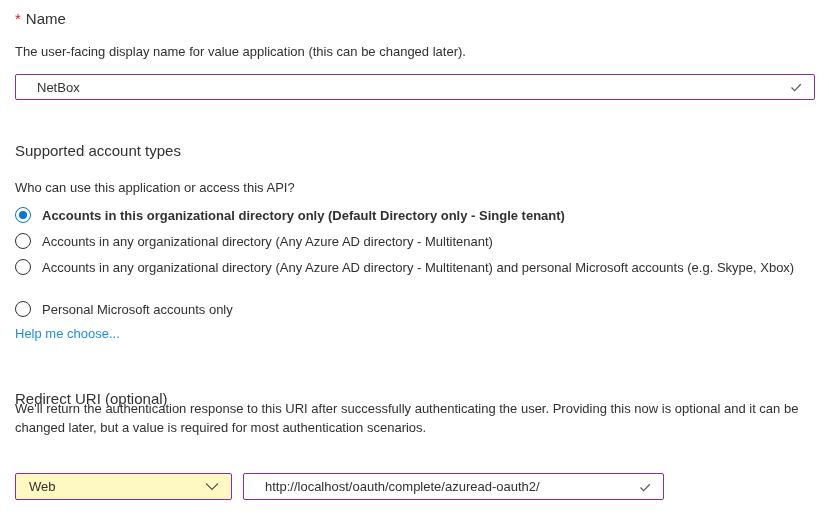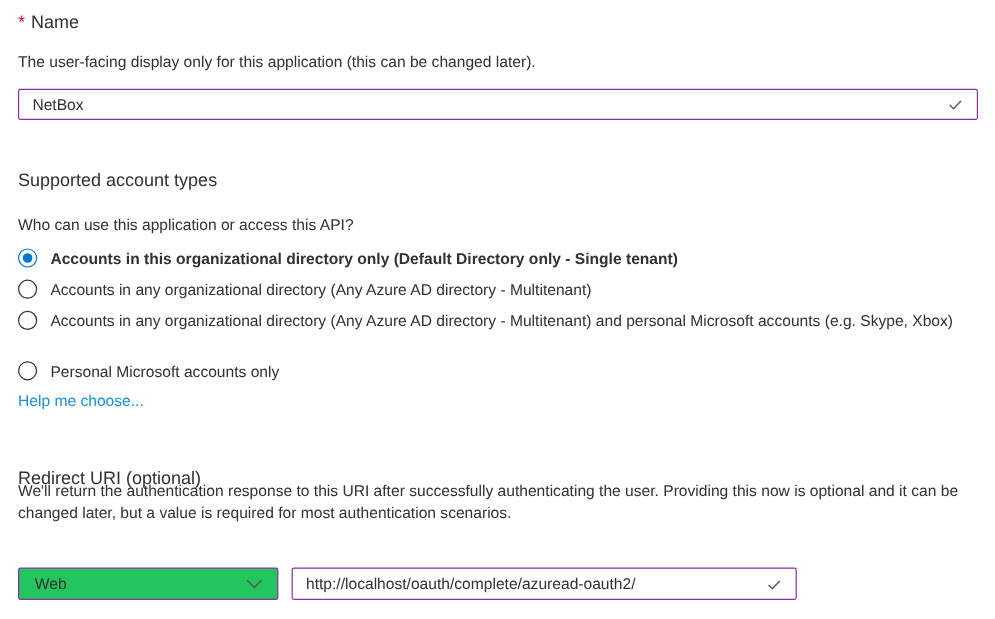--- a/index.html
+++ b/index.html
@@ -27,21 +27,21 @@
   .required-marker { color: #e81123; margin-right: 5px; }
 
   .field-box {
     position: absolute;
     box-sizing: border-box;
     border: 1px solid #8a2da5;
     border-radius: 2px;
     background: #ffffff;
     display: flex;
     align-items: center;
-    padding: 0 10px 0 11px;
+    padding: 0 10px 0 21px;
   }
   .field-box input {
     border: none;
     outline: none;
     flex: 1 1 auto;
     min-width: 0;
     padding: 0;
     margin: 0;
     background: transparent;
     font-family: "Liberation Sans", sans-serif;
@@ -89,40 +89,40 @@
     color: #1a8fe3;
     text-decoration: none;
     cursor: pointer;
   }
 
   .dropdown {
     position: absolute;
     box-sizing: border-box;
     border: 1px solid #8a2da5;
     border-radius: 2px;
-    background: #22c55e;
+    background: #fef9c3;
     display: flex;
     align-items: center;
     justify-content: space-between;
     padding: 0 12px 0 13px;
     font-size: 13px;
     color: #323130;
     cursor: pointer;
   }
 </style>
 </head>
 <body>
 
 <div class="page">
 
   <div class="abs section-heading" style="left:15px; top:9px;">
     <span class="required-marker">*</span><span>Name</span>
   </div>
 
-  <div class="abs body-text" style="left:15px; top:42px;">The user-facing display only for this application (this can be changed later).</div>
+  <div class="abs body-text" style="left:15px; top:42px;">The user-facing display name for value application (this can be changed later).</div>
 
   <div class="field-box" style="left:15px; top:74px; width:800px; height:26px;">
     <input type="text" value="NetBox" style="">
     <span class="trailing-icon">
       <svg width="16" height="16" viewBox="0 0 16 16">
           <path d="M3.5 8.5 L6.6 11.6 L12.8 5.2" fill="none" stroke="#605e5c" stroke-width="1.3"></path>
         </svg>
     </span>
   </div>
 

